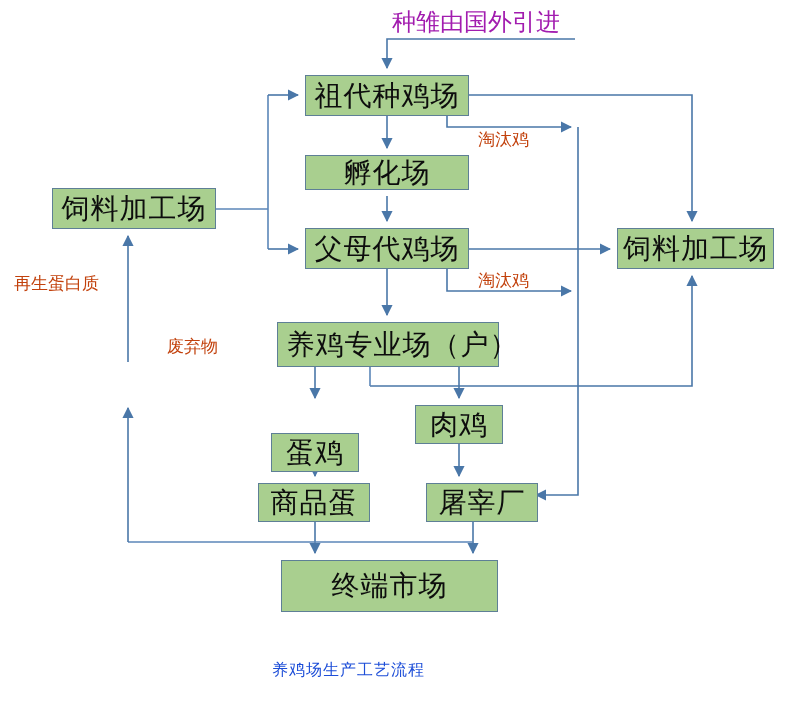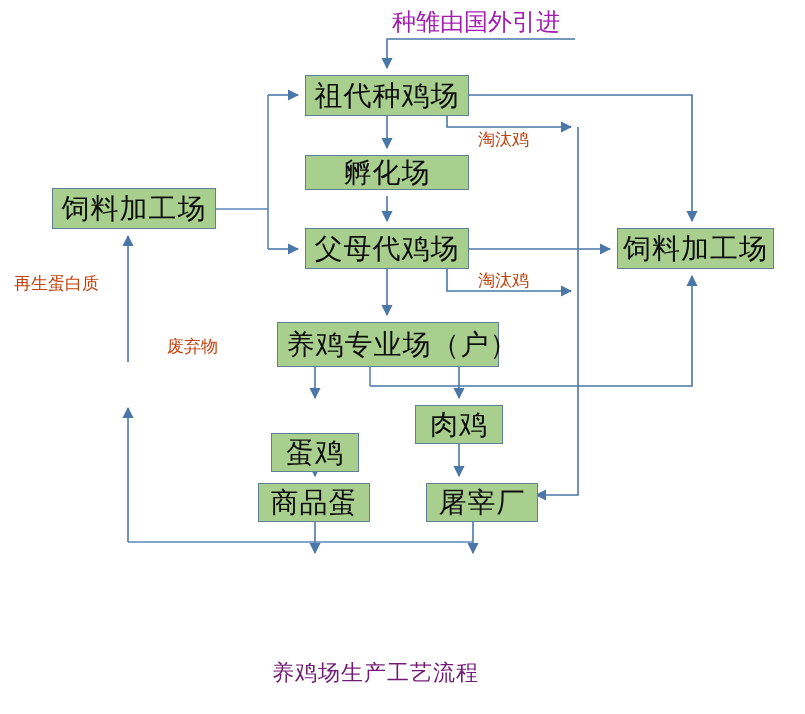--- a/index.html
+++ b/index.html
@@ -49,22 +49,22 @@
   }
   .top-label {
     position: absolute;
     color: #a21caf;
     font-size: 24px;
     white-space: nowrap;
     line-height: 1;
   }
   .caption {
     position: absolute;
-    color: #701a75;
-    font-size: 22px;
+    color: #1d4ed8;
+    font-size: 16px;
     white-space: nowrap;
     line-height: 1;
     letter-spacing: 1px;
   }
 </style>
 </head>
 <body>
 
 <div id="canvas">
 
@@ -138,20 +138,21 @@
 
 
   <div class="node" style="left:271px; top:405px; width:88px; height:39px;margin-top:28px;">蛋鸡</div>
 
   <div class="node" style="left:415px; top:405px; width:88px; height:39px;">肉鸡</div>
 
   <div class="node" style="left:258px; top:483px; width:112px; height:39px;">商品蛋</div>
 
   <div class="node" style="left:417px; top:483px; width:112px; height:39px;margin-left:9px;">屠宰厂</div>
 
+  <div class="node" style="left:281px; top:560px; width:217px; height:52px;">终端市场</div>
 
   <div class="top-label" style="left:392px; top:10px;">种雏由国外引进</div>
 
   <div class="edge-label" style="left:478px; top:131px;">淘汰鸡</div>
 
   <div class="edge-label" style="left:478px; top:272px;">淘汰鸡</div>
 
   <div class="edge-label" style="left:14px; top:275px;">再生蛋白质</div>
 
   <div class="edge-label" style="left:167px; top:338px;">废弃物</div>

